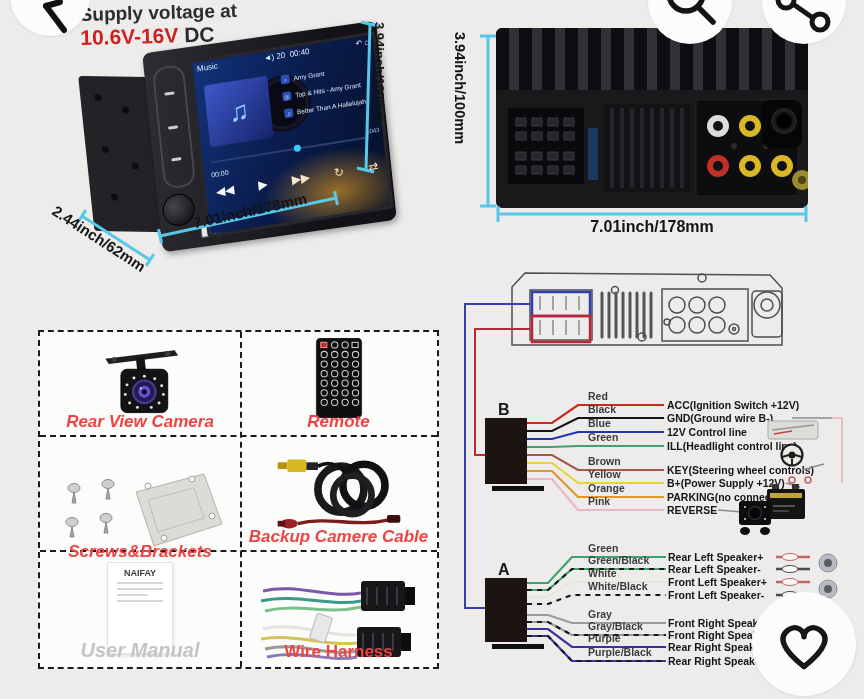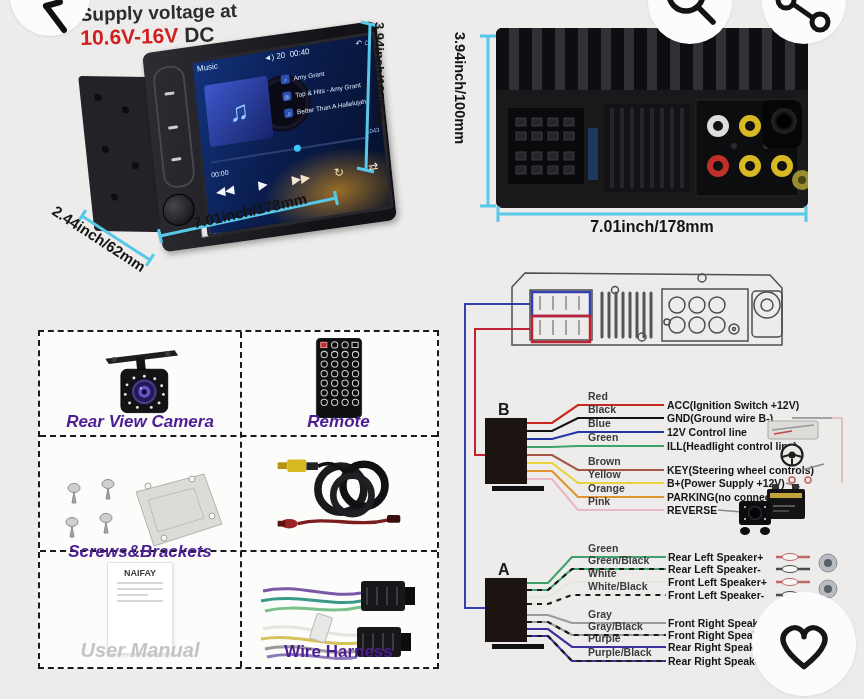--- a/index.html
+++ b/index.html
@@ -61,21 +61,21 @@
   .antenna:after{content:"";position:absolute;left:9px;top:8px;width:22px;height:22px;border-radius:50%;
         background:radial-gradient(circle,#000 40%,#1c1c1f 60%);border:2px solid #222;}
 
   
   .plist-sec{left:30px;top:300px;width:410px;height:380px;}
   .pgrid{left:8px;top:30px;width:397px;height:335px;border:2px dashed #1b1b1b;background:#fcfcfb;}
   .pcell{position:absolute;display:flex;align-items:center;justify-content:center;}
   .div-v{left:200px;top:0;bottom:0;border-left:2px dashed #1b1b1b;}
   .div-h{left:0;right:0;border-top:2px dashed #1b1b1b;}
   .plabel{position:absolute;left:0;right:0;bottom:3px;text-align:center;font-size:17px;
-          font-weight:bold;font-style:italic;color:#4c1d95;white-space:nowrap;}
+          font-weight:bold;font-style:italic;color:#ef4444;white-space:nowrap;}
   .plabel.plain{font-style:normal;}
   .plabel.ghost{color:#c4c4c2;font-size:20px;}
   .ptitle{left:123px;top:15px;width:172px;height:41px;background:#2aa3d6;border-radius:11px;z-index:5;
           display:flex;align-items:center;justify-content:center;font-size:25px;font-weight:bold;
           font-style:italic;color:#0e2438;box-shadow:0 0 0 1px #1d86b4 inset;}
   .manual-card{width:66px;height:92px;background:#fff;border:1px solid #e2e2df;box-shadow:1px 2px 3px rgba(0,0,0,.1);
           font-size:9px;font-weight:bold;color:#3a3a3a;text-align:center;padding-top:5px;box-sizing:border-box;}
   .manual-card i{display:block;height:2px;background:#d8d8d5;margin:4px 9px 0 9px;}
 
   
@@ -341,20 +341,21 @@
           <circle cx="96" cy="50" r="20" stroke="#202024" stroke-width="7" fill="none"></circle>
           <rect x="18" y="16" width="10" height="7" fill="#b89410"></rect>
           <rect x="28" y="13" width="20" height="13" rx="2" fill="#d8b820"></rect>
           <rect x="48" y="16" width="12" height="8" fill="#222"></rect>
           <path d="M60,20 C72,14 82,20 88,26" stroke="#121214" stroke-width="4" fill="none"></path>
           <ellipse cx="30" cy="80" rx="9" ry="5" fill="#9a2424"></ellipse>
           <rect x="18" y="77" width="8" height="6" fill="#5a1414"></rect>
           <path d="M39,80 C70,72 100,84 134,76" stroke="#7a1d1d" stroke-width="3.5" fill="none"></path>
           <rect x="132" y="71" width="14" height="8" rx="2" fill="#3a0f0f"></rect>
         </svg>
+        <div class="plabel">Backup Camere Cable</div>
       </div>
 
       <div class="pcell" style="left:0;top:218px;width:200px;height:115px;">
         <div class="manual-card">
           <span>NAIFAY</span>
           <i></i><i></i><i style="margin-right:24px;"></i><i></i>
         </div>
         <div class="plabel ghost">User Manual</div>
       </div>
 

